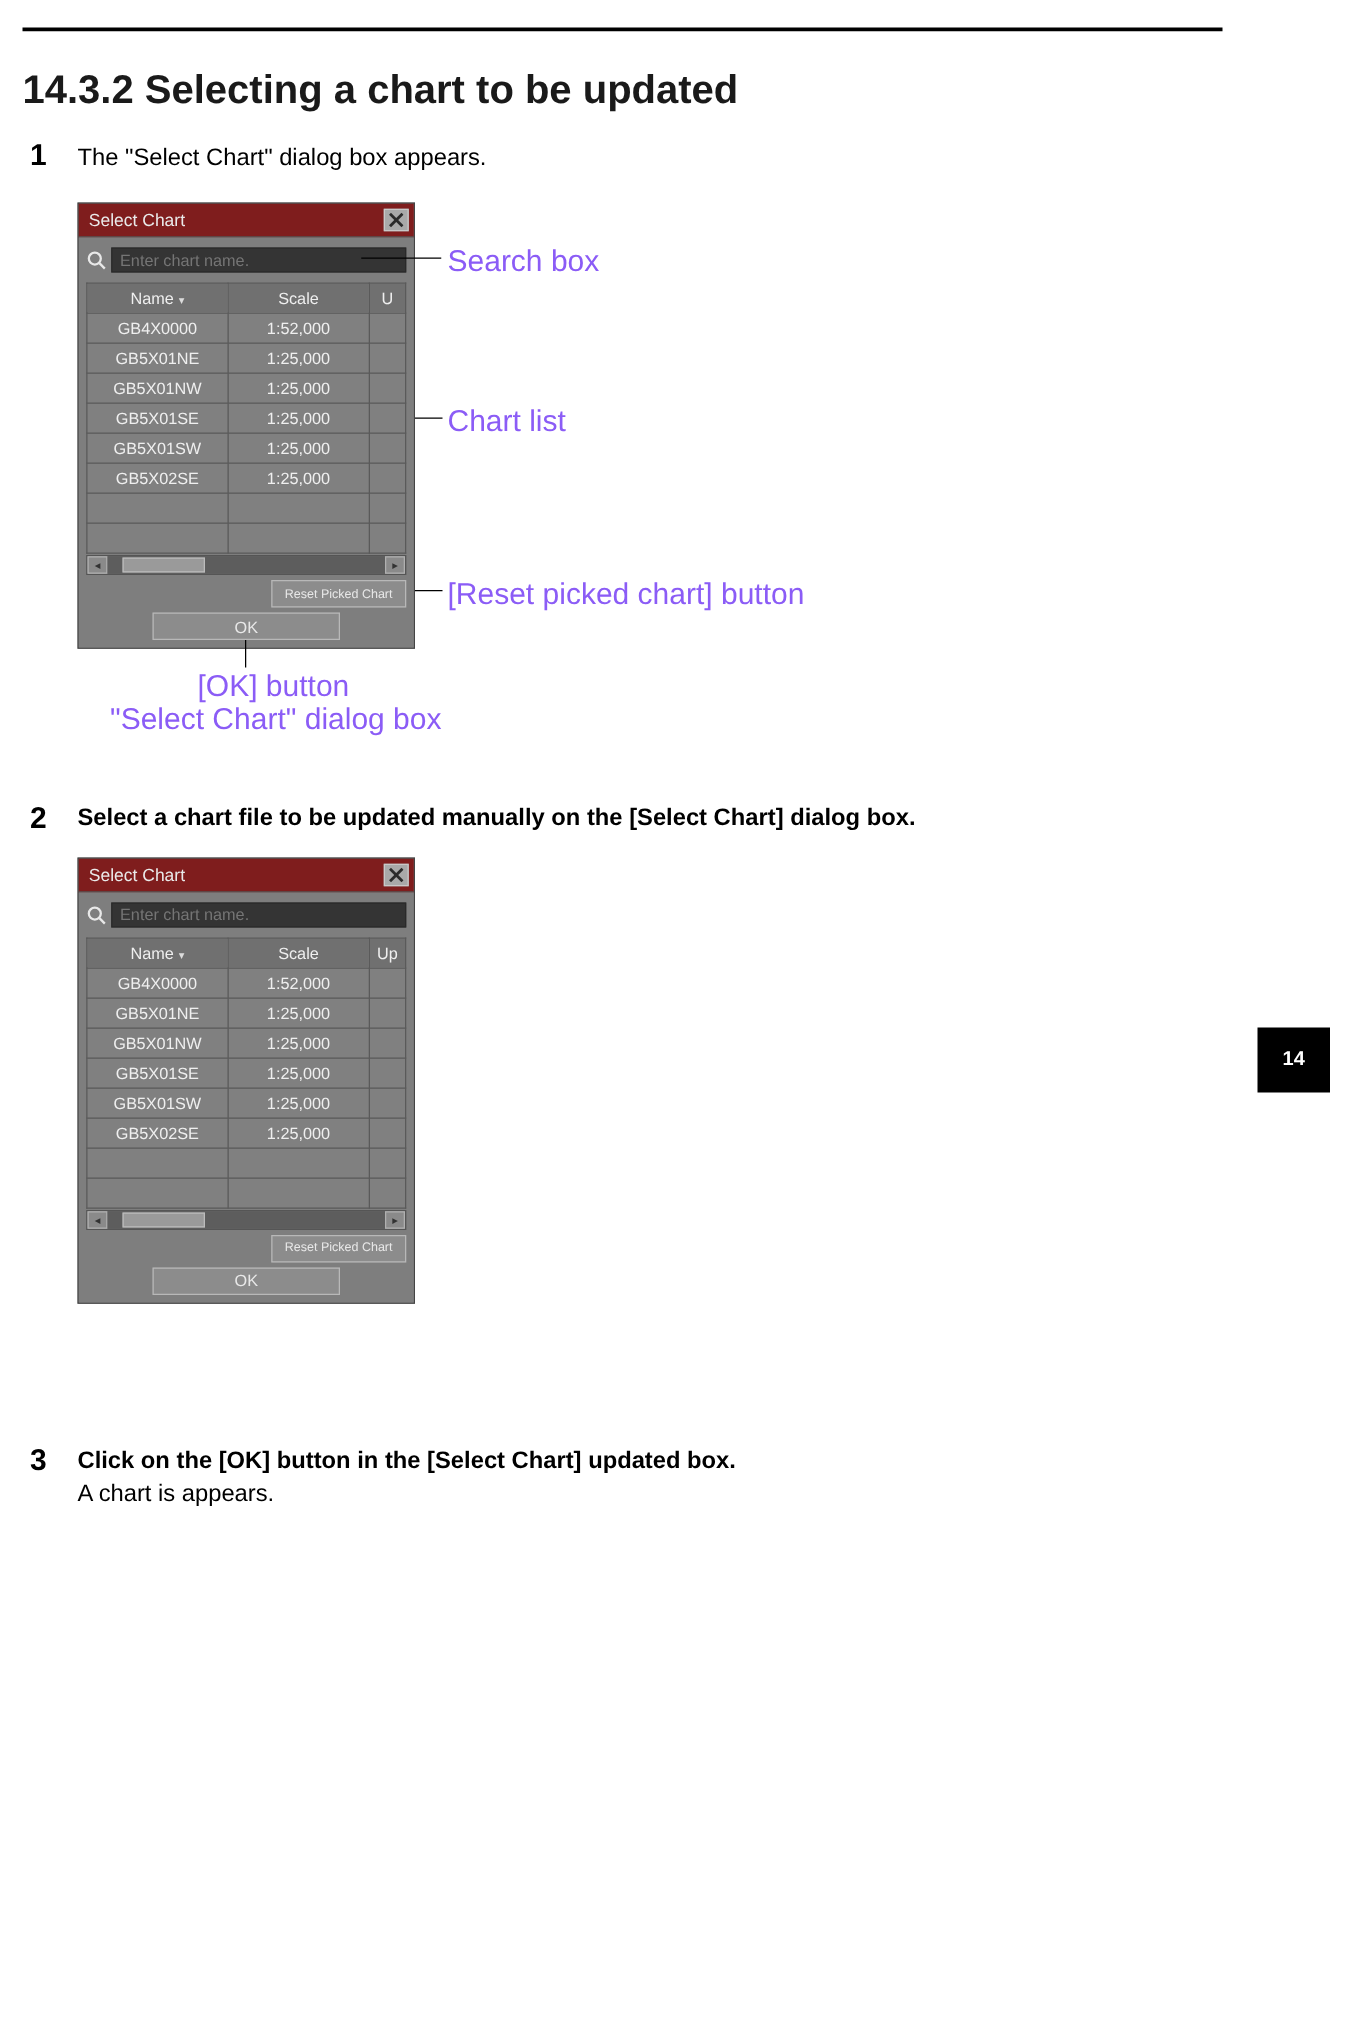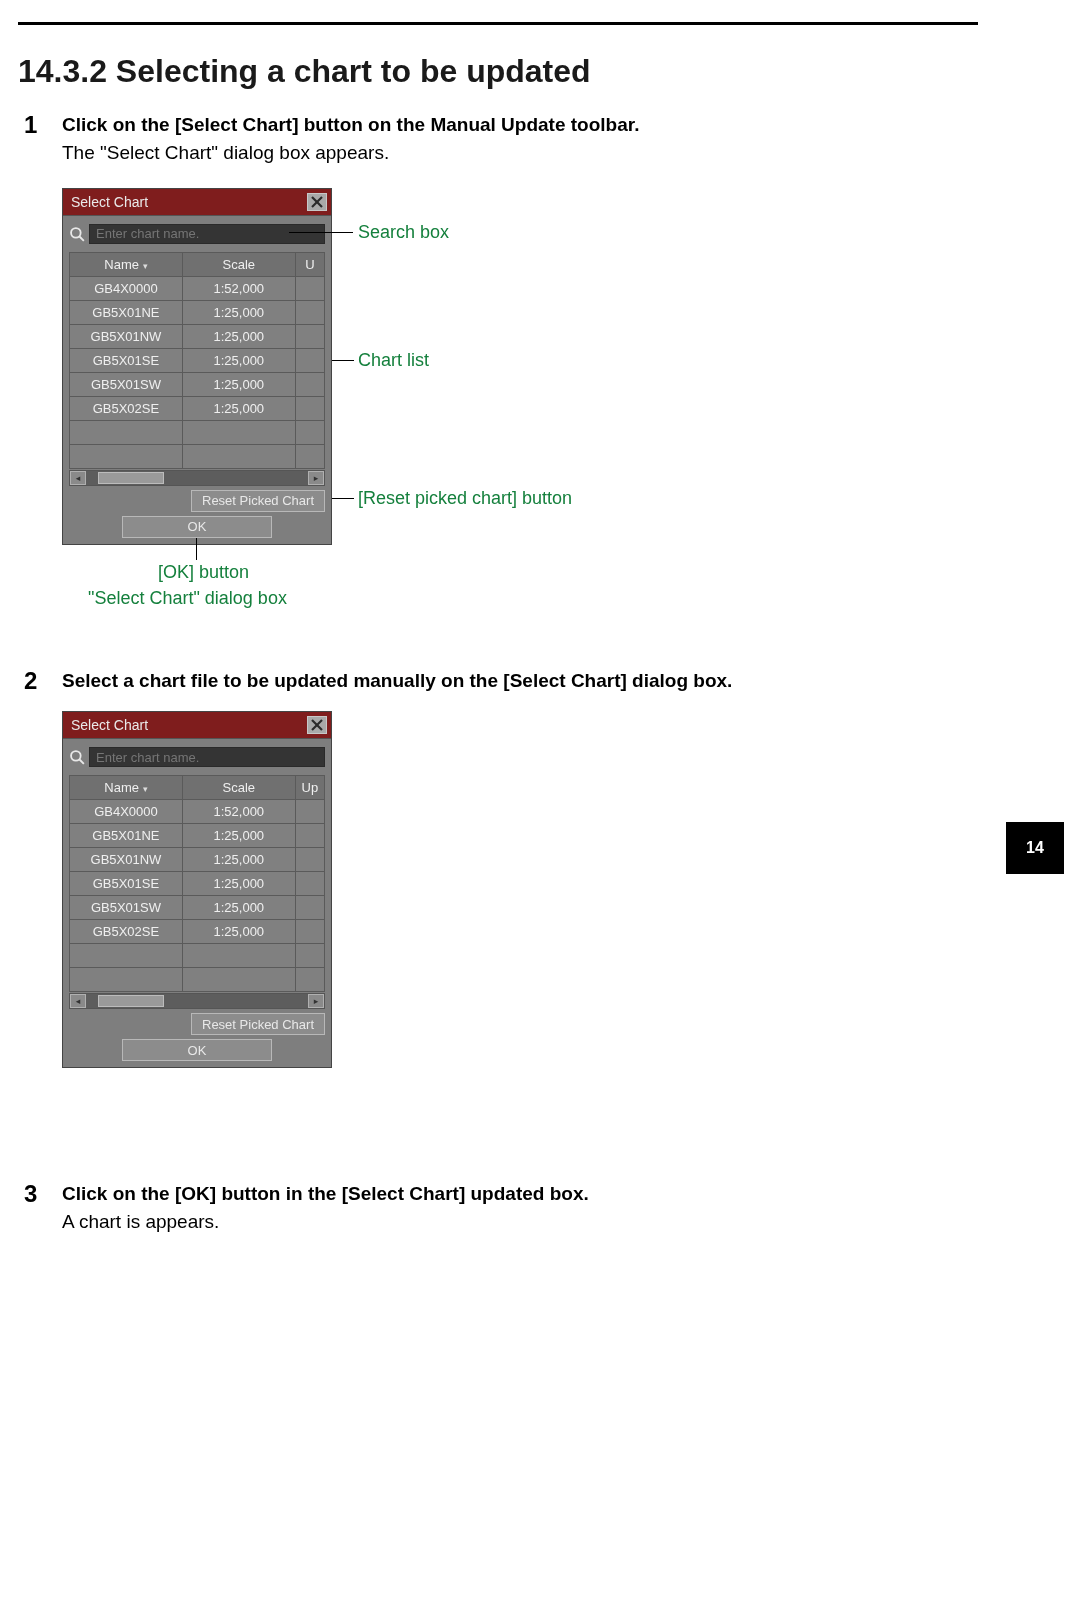--- a/index.html
+++ b/index.html
@@ -158,38 +158,38 @@
     display: flex;
     justify-content: flex-end;
     margin-top: 4px;
   }
   .reset-btn {
     height: 22px;
     padding: 0 10px;
     background: #8c8c8c;
     border: 1px solid #b8b8b8;
     color: #e8e8e8;
-    font-size: 13px;
+    font-size: 10px;
   }
   .ok-row {
     margin-top: 4px;
     display: flex;
     justify-content: center;
   }
   .ok-btn {
     width: 150px; height: 22px;
     background: #8c8c8c;
     border: 1px solid #b8b8b8;
     color: #e8e8e8;
     font-size: 13px;
   }
   .ann {
     position: absolute;
-    font-size: 18px;
-    color: #15803d;
+    font-size: 24px;
+    color: #8b5cf6;
     white-space: nowrap;
   }
   .lead-line {
     position: absolute;
     background: #000;
   }
   .side-tab {
     position: absolute;
     right: 0;
     top: 800px;
@@ -216,21 +216,20 @@
 <body>
 
 <div class="page">
   <div class="topbar"></div>
 
   <h2 class="section-title">14.3.2   Selecting a chart to be updated</h2>
 
   <div class="step">
     <div class="num">1</div>
     <div class="body">
-      <div class="lead">Click on the [Select Chart] button on the Manual Update toolbar.</div>
       <div class="sub">The "Select Chart" dialog box appears.</div>
 
       <div class="dlg-area">
 
         <div class="dialog">
           <div class="dlg-titlebar">
             <span class="dlg-title">Select Chart</span>
             <span class="dlg-close">
               <svg viewBox="0 0 12 12">
                   <line x1="1" y1="1" x2="11" y2="11"></line>

